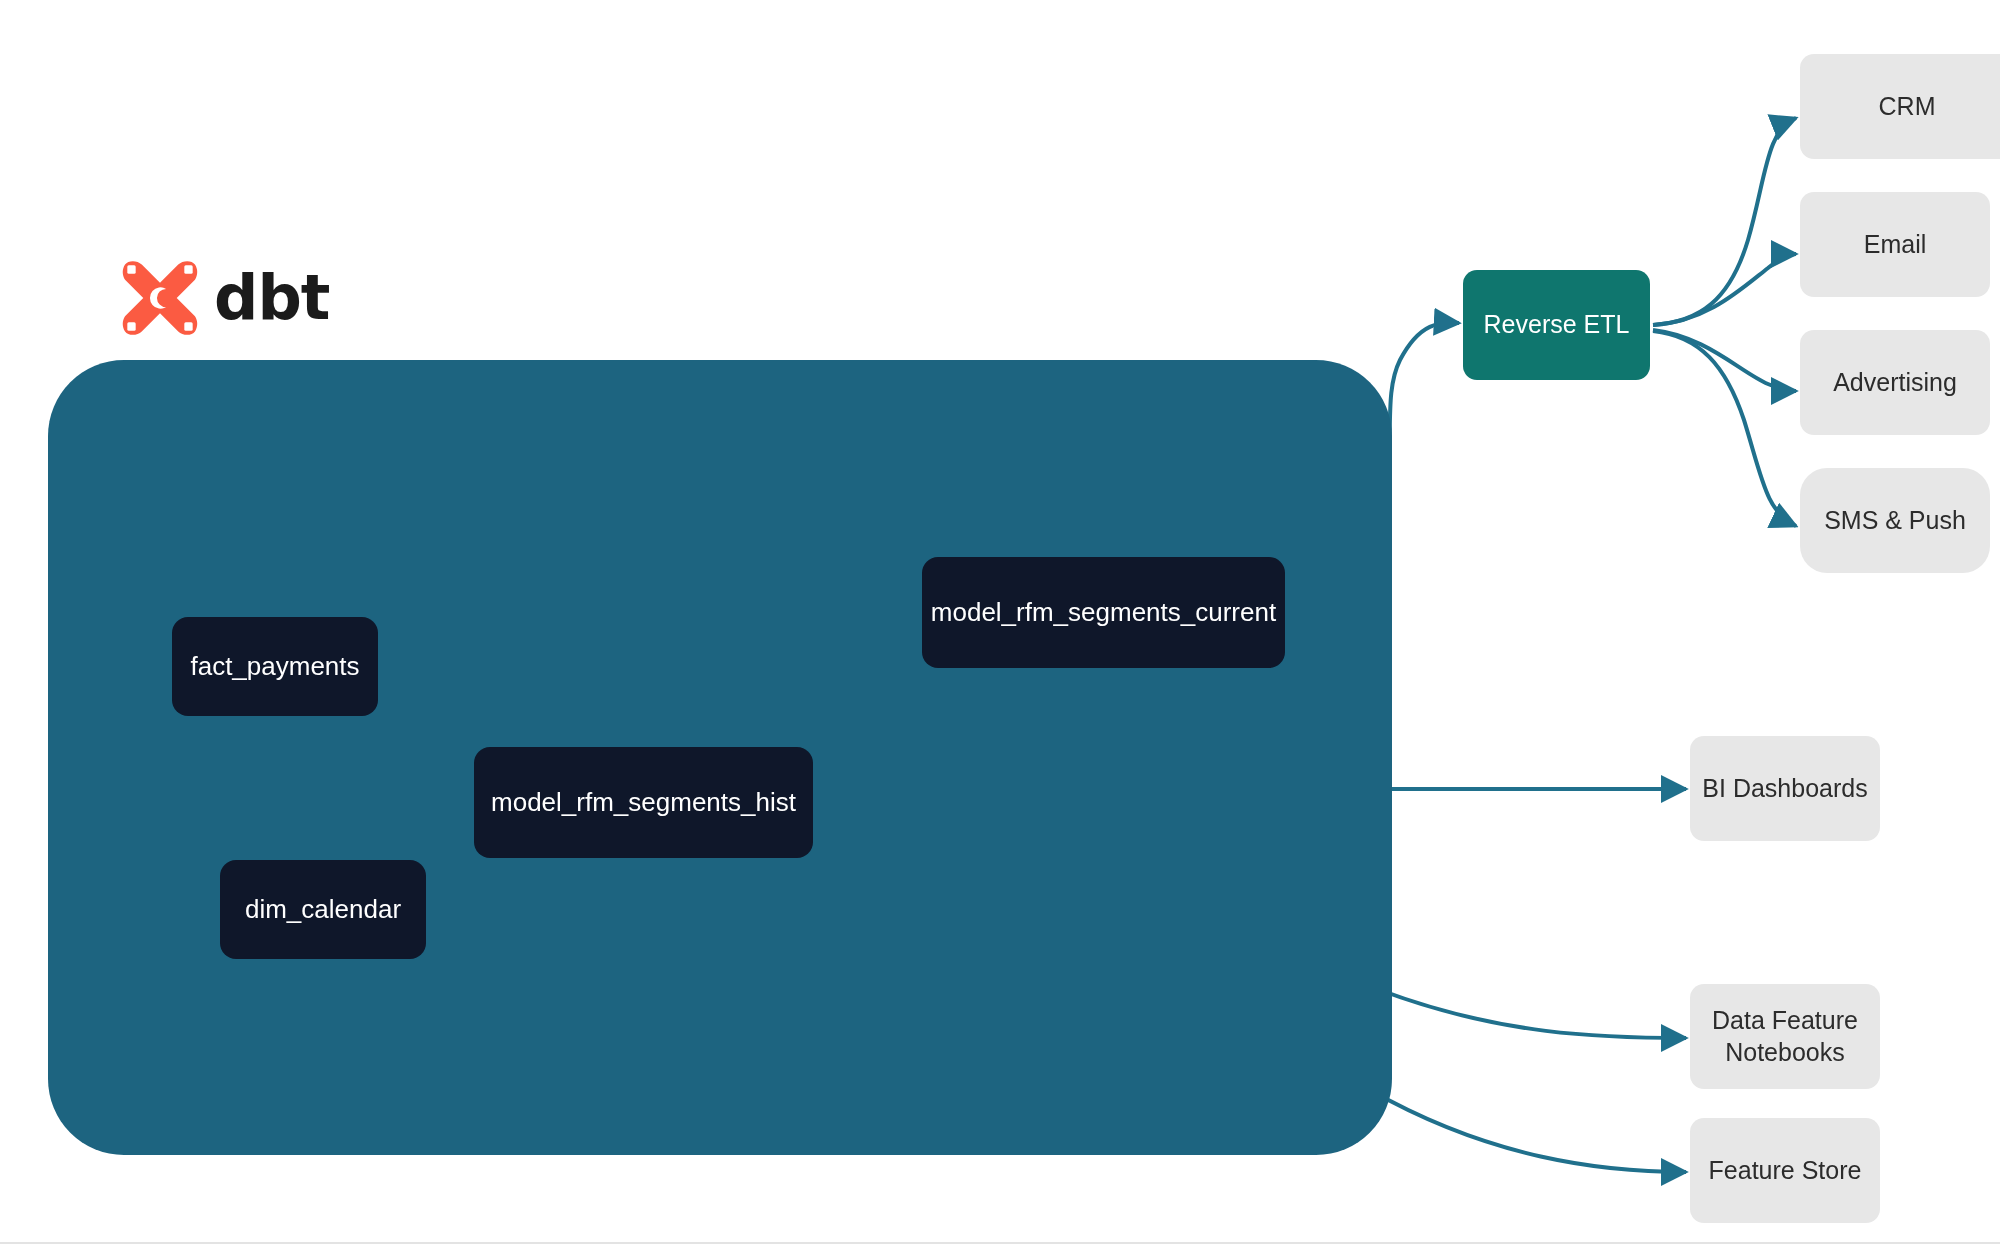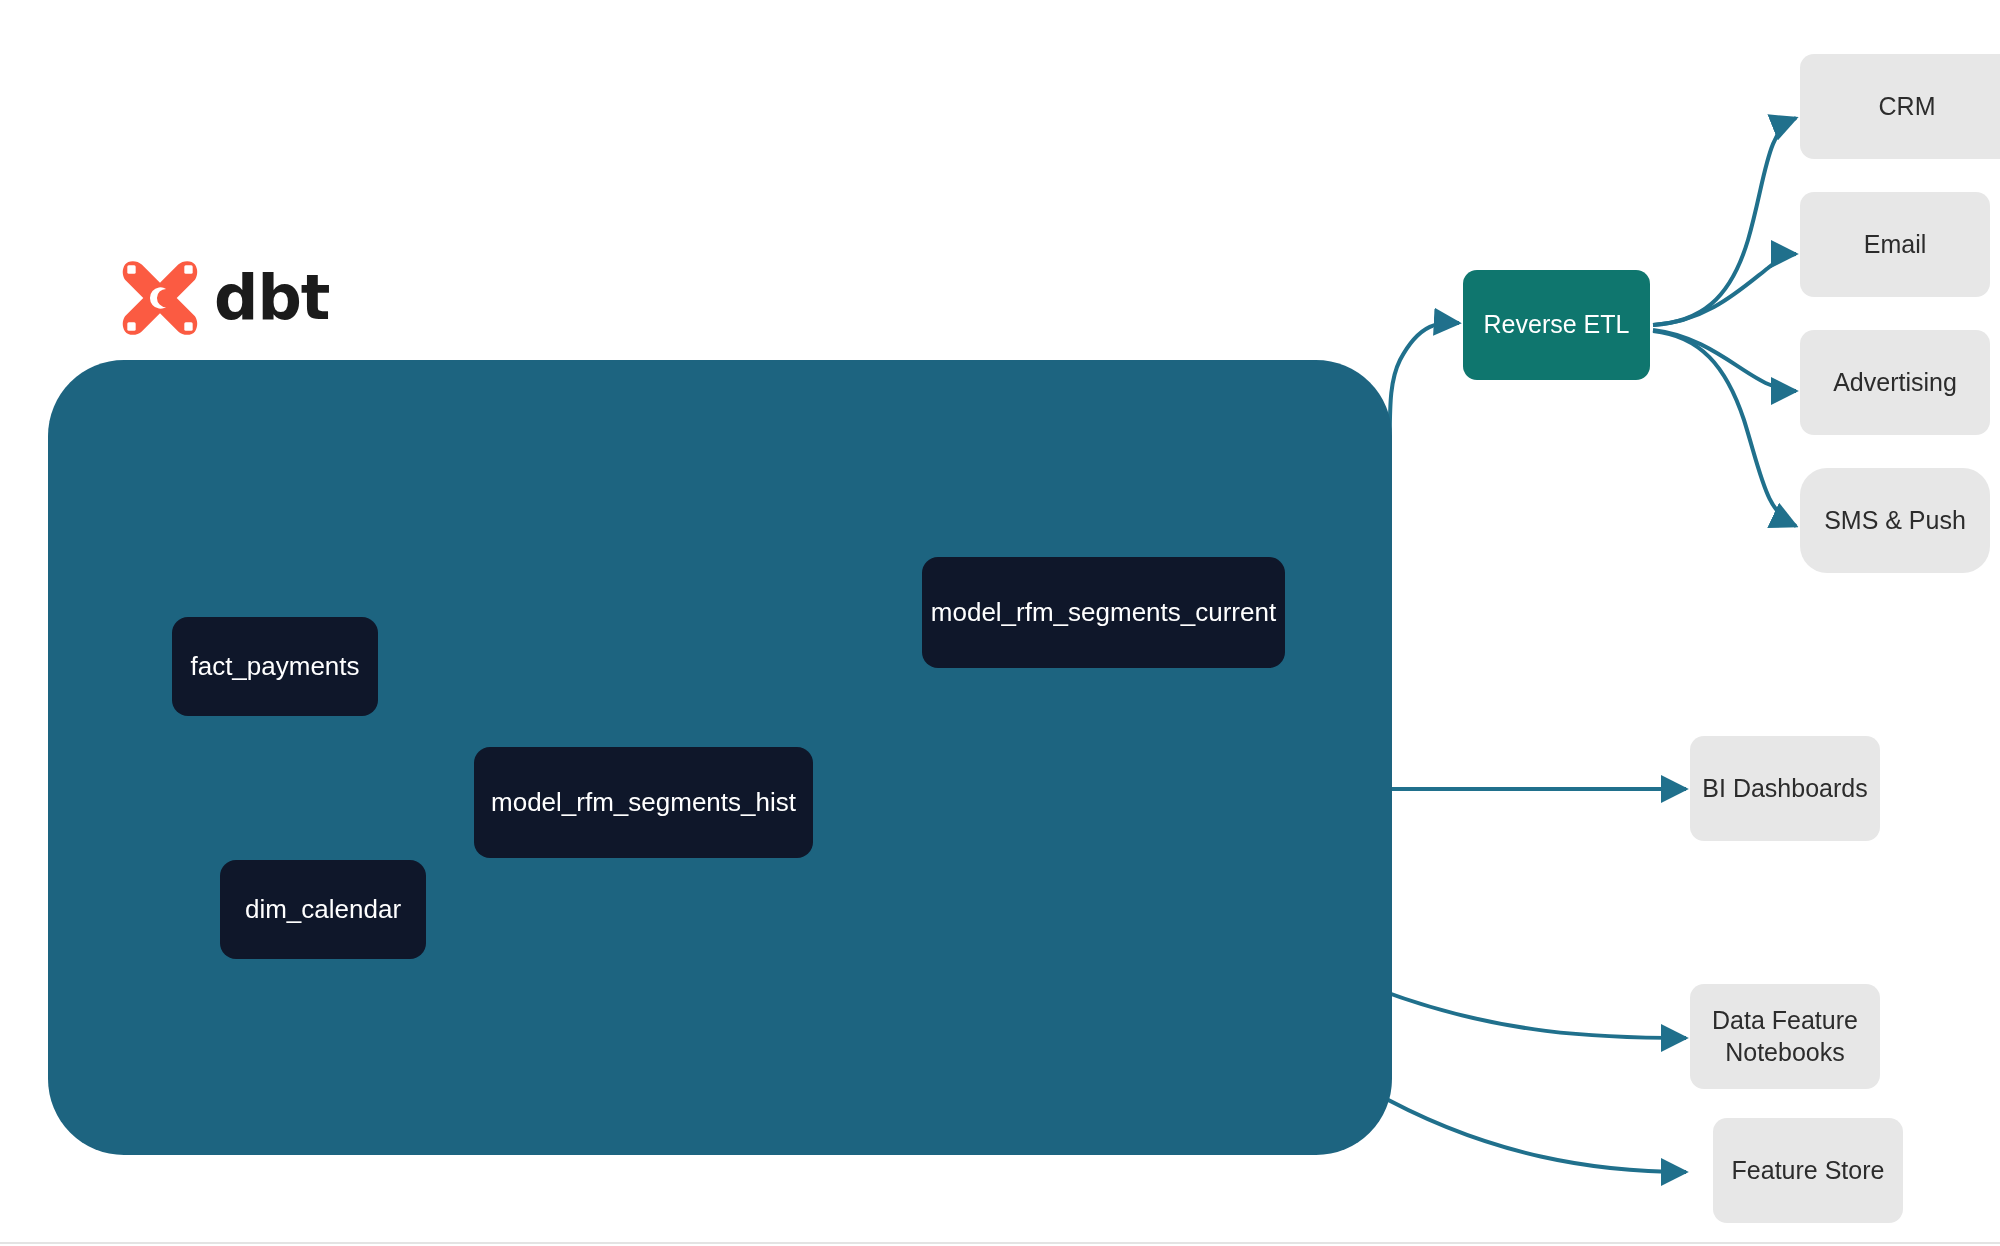--- a/index.html
+++ b/index.html
@@ -91,21 +91,21 @@
     border-radius: 14px;
     color: #2c2c2c;
     font-size: 25px;
   }
   #node-crm        { left: 1800px; top: 54px;   width: 214px; height: 105px; }
   #node-email      { left: 1800px; top: 192px;  width: 190px; height: 105px; }
   #node-advertising{ left: 1800px; top: 330px;  width: 190px; height: 105px; }
   #node-sms-push   { left: 1800px; top: 468px;  width: 190px; height: 105px; border-radius: 27px; }
   #node-bi         { left: 1690px; top: 736px;  width: 190px; height: 105px; }
   #node-ds         { left: 1690px; top: 984px;  width: 190px; height: 105px; }
-  #node-feature    { left: 1690px; top: 1118px; width: 190px; height: 105px; margin-left: 23px; }
+  #node-feature    { left: 1690px; top: 1118px; width: 190px; height: 105px; }
   #bottom-rule {
     position: absolute;
     left: 0;
     top: 1242px;
     width: 2000px;
     height: 2px;
     background: #e3e3e3;
   }
 </style>
 </head>

